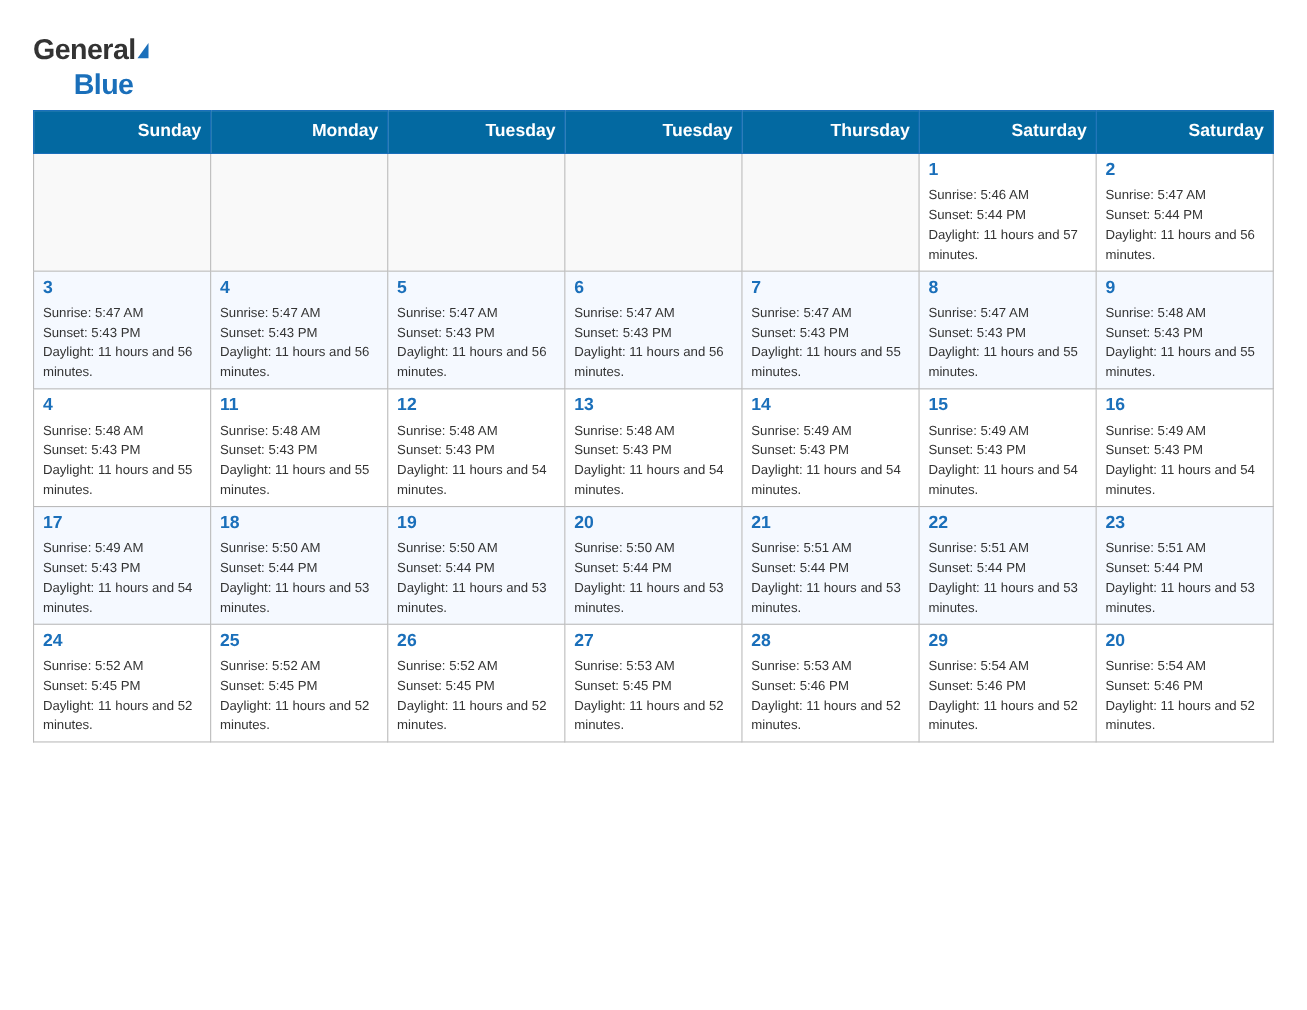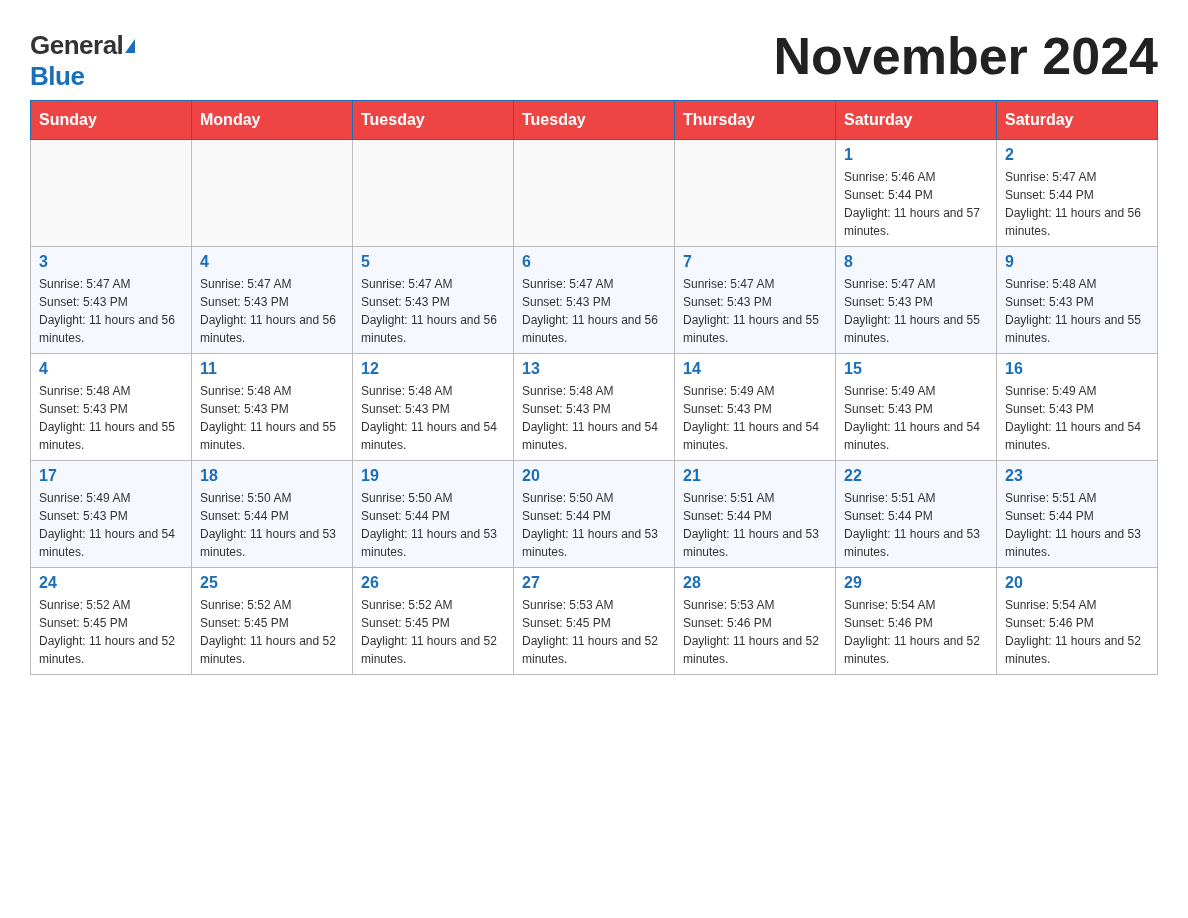--- a/index.html
+++ b/index.html
@@ -6,40 +6,41 @@
     body {
       font-family: Arial, sans-serif;
       background: #fff;
       width: 1188px;
       min-height: 918px;
       padding: 20px 30px;
     }
     .header-area {
       display: flex;
       justify-content: space-between;
-      align-items: center;
+      align-items: flex-end;
       margin-bottom: 8px;
     }
     .logo {
       display: flex;
       flex-direction: column;
       align-items: flex-start;
       padding-top: 10px;
     }
     .logo-general {
       font-size: 26px;
       font-weight: bold;
       color: #333;
       letter-spacing: -0.5px;
     }
     .logo-blue {
       font-size: 26px;
       font-weight: bold;
       color: #1a6fba;
       letter-spacing: -0.5px;
+      margin-left: 37px;
     }
     .logo-triangle {
       display: inline-block;
       width: 0;
       height: 0;
       border-left: 10px solid transparent;
       border-bottom: 14px solid #1a6fba;
       margin-left: 2px;
       vertical-align: middle;
     }
@@ -59,26 +60,26 @@
       font-size: 18px;
       color: #444;
       margin-top: 4px;
     }
     table {
       width: 100%;
       border-collapse: collapse;
       table-layout: fixed;
     }
     thead th {
-      background-color: #ef4444;
+      background-color: #0369a1;
       color: #fff;
       font-size: 16px;
       font-weight: bold;
       padding: 10px 8px;
-      text-align: left;
+      text-align: right;
       border: 1px solid #1a6fba;
     }
     tbody td {
       border: 1px solid #bbb;
       vertical-align: top;
       padding: 6px 8px;
       height: 100px;
     }
     .day-number {
       font-size: 16px;
@@ -107,21 +108,20 @@
 
 <div class="header-area">
   <div class="logo">
     <div class="logo-line">
       <span class="logo-general">General</span>
       <span class="logo-triangle"></span>
     </div>
     <span class="logo-blue">Blue</span>
   </div>
   <div class="title-area">
-    <div class="month-title">November 2024</div>
   </div>
 </div>
 
 <table>
   <thead>
     <tr>
       <th>Sunday</th>
       <th>Monday</th>
       <th>Tuesday</th>
       <th>Tuesday</th>

